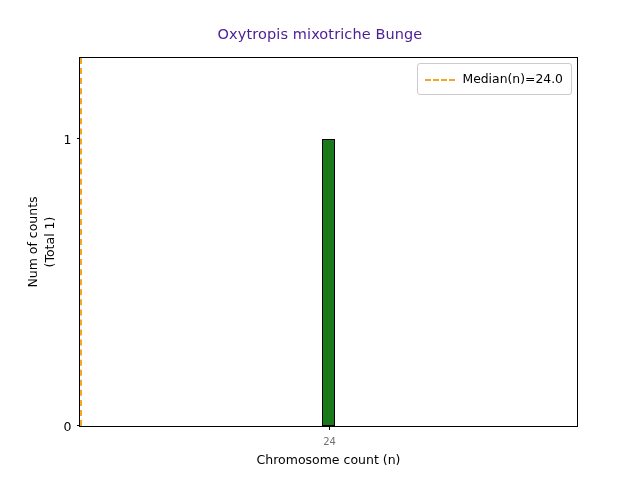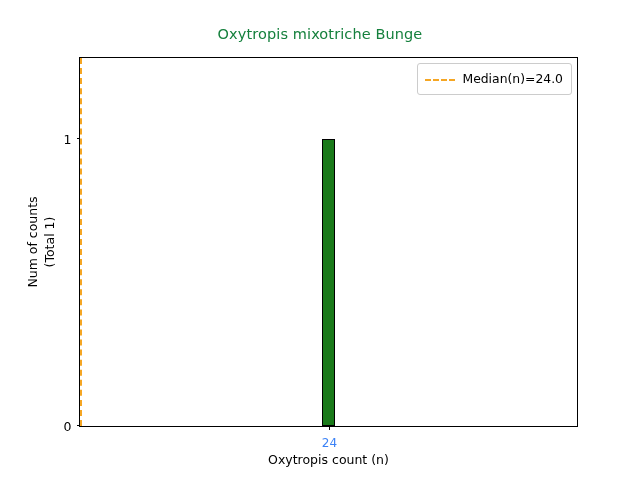--- a/index.html
+++ b/index.html
@@ -17,21 +17,21 @@
   }
 
   
   #chart-title {
     position: absolute;
     left: 0;
     top: 26px;
     width: 640px;
     text-align: center;
     font-size: 14.5px;
-    color: #15803d;
+    color: #4c1d95;
     letter-spacing: 0.1px;
   }
 
   
   #plot-area {
     position: absolute;
     left: 79px;
     top: 57px;
     width: 499px;
     height: 370px;
@@ -81,22 +81,22 @@
     position: absolute;
     top: 100%;
     width: 0;
     height: 3.5px;
     border-left: 1.1px solid #000000;
   }
   .xtick-label {
     position: absolute;
     top: calc(100% + 6px);
     transform: translateX(-50%);
-    font-size: 12px;
-    color: #3b82f6;
+    font-size: 10px;
+    color: #737373;
     white-space: nowrap;
   }
 
   
   #xlabel {
     position: absolute;
     left: 79px;
     top: 452px;
     width: 499px;
     text-align: center;
@@ -195,21 +195,21 @@
       <div class="legend-row">
         <span class="legend-swatch"></span>
         <span class="legend-texts">
           <span class="legend-text">Median(n)=24.0</span>
         </span>
       </div>
     </div>
 
   </div>
 
-  <div id="xlabel">Oxytropis count (n)</div>
+  <div id="xlabel">Chromosome count (n)</div>
 
   <div id="ylabel-wrap">
     <div id="ylabel">
       <span class="line1">Num of counts</span>
       <span class="line2">(Total 1)</span>
     </div>
   </div>
 
 </div>
 

